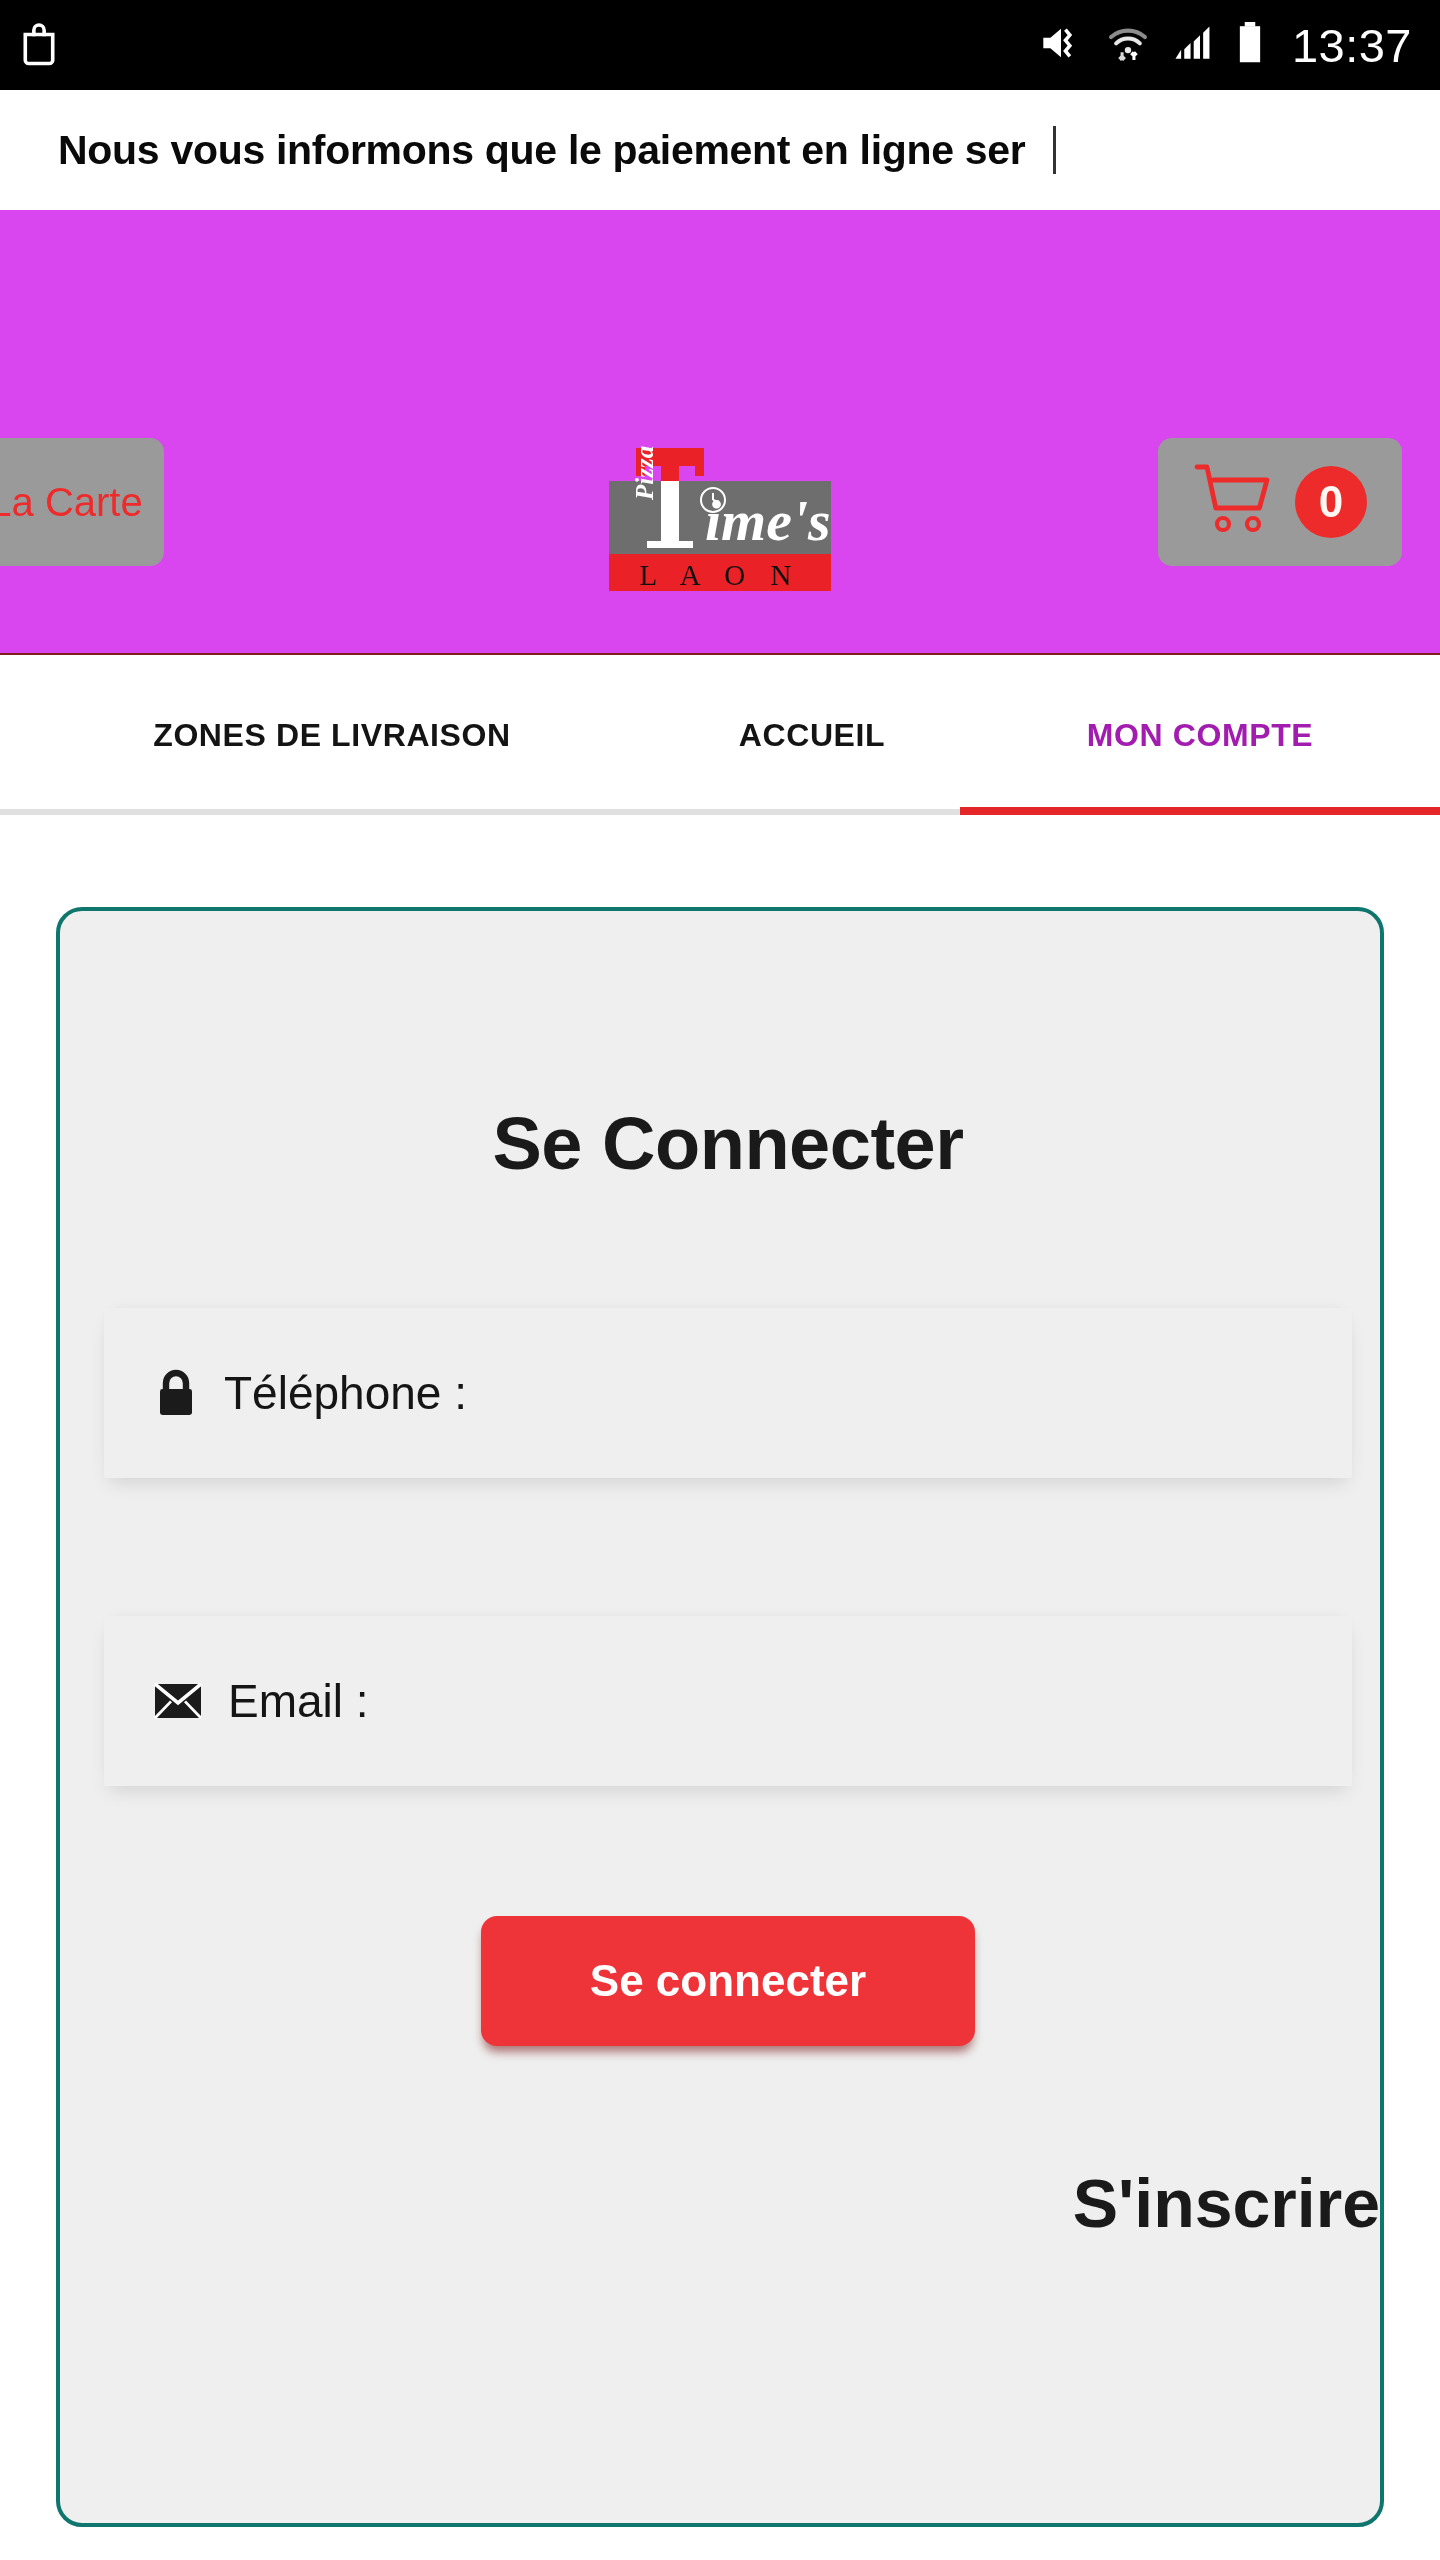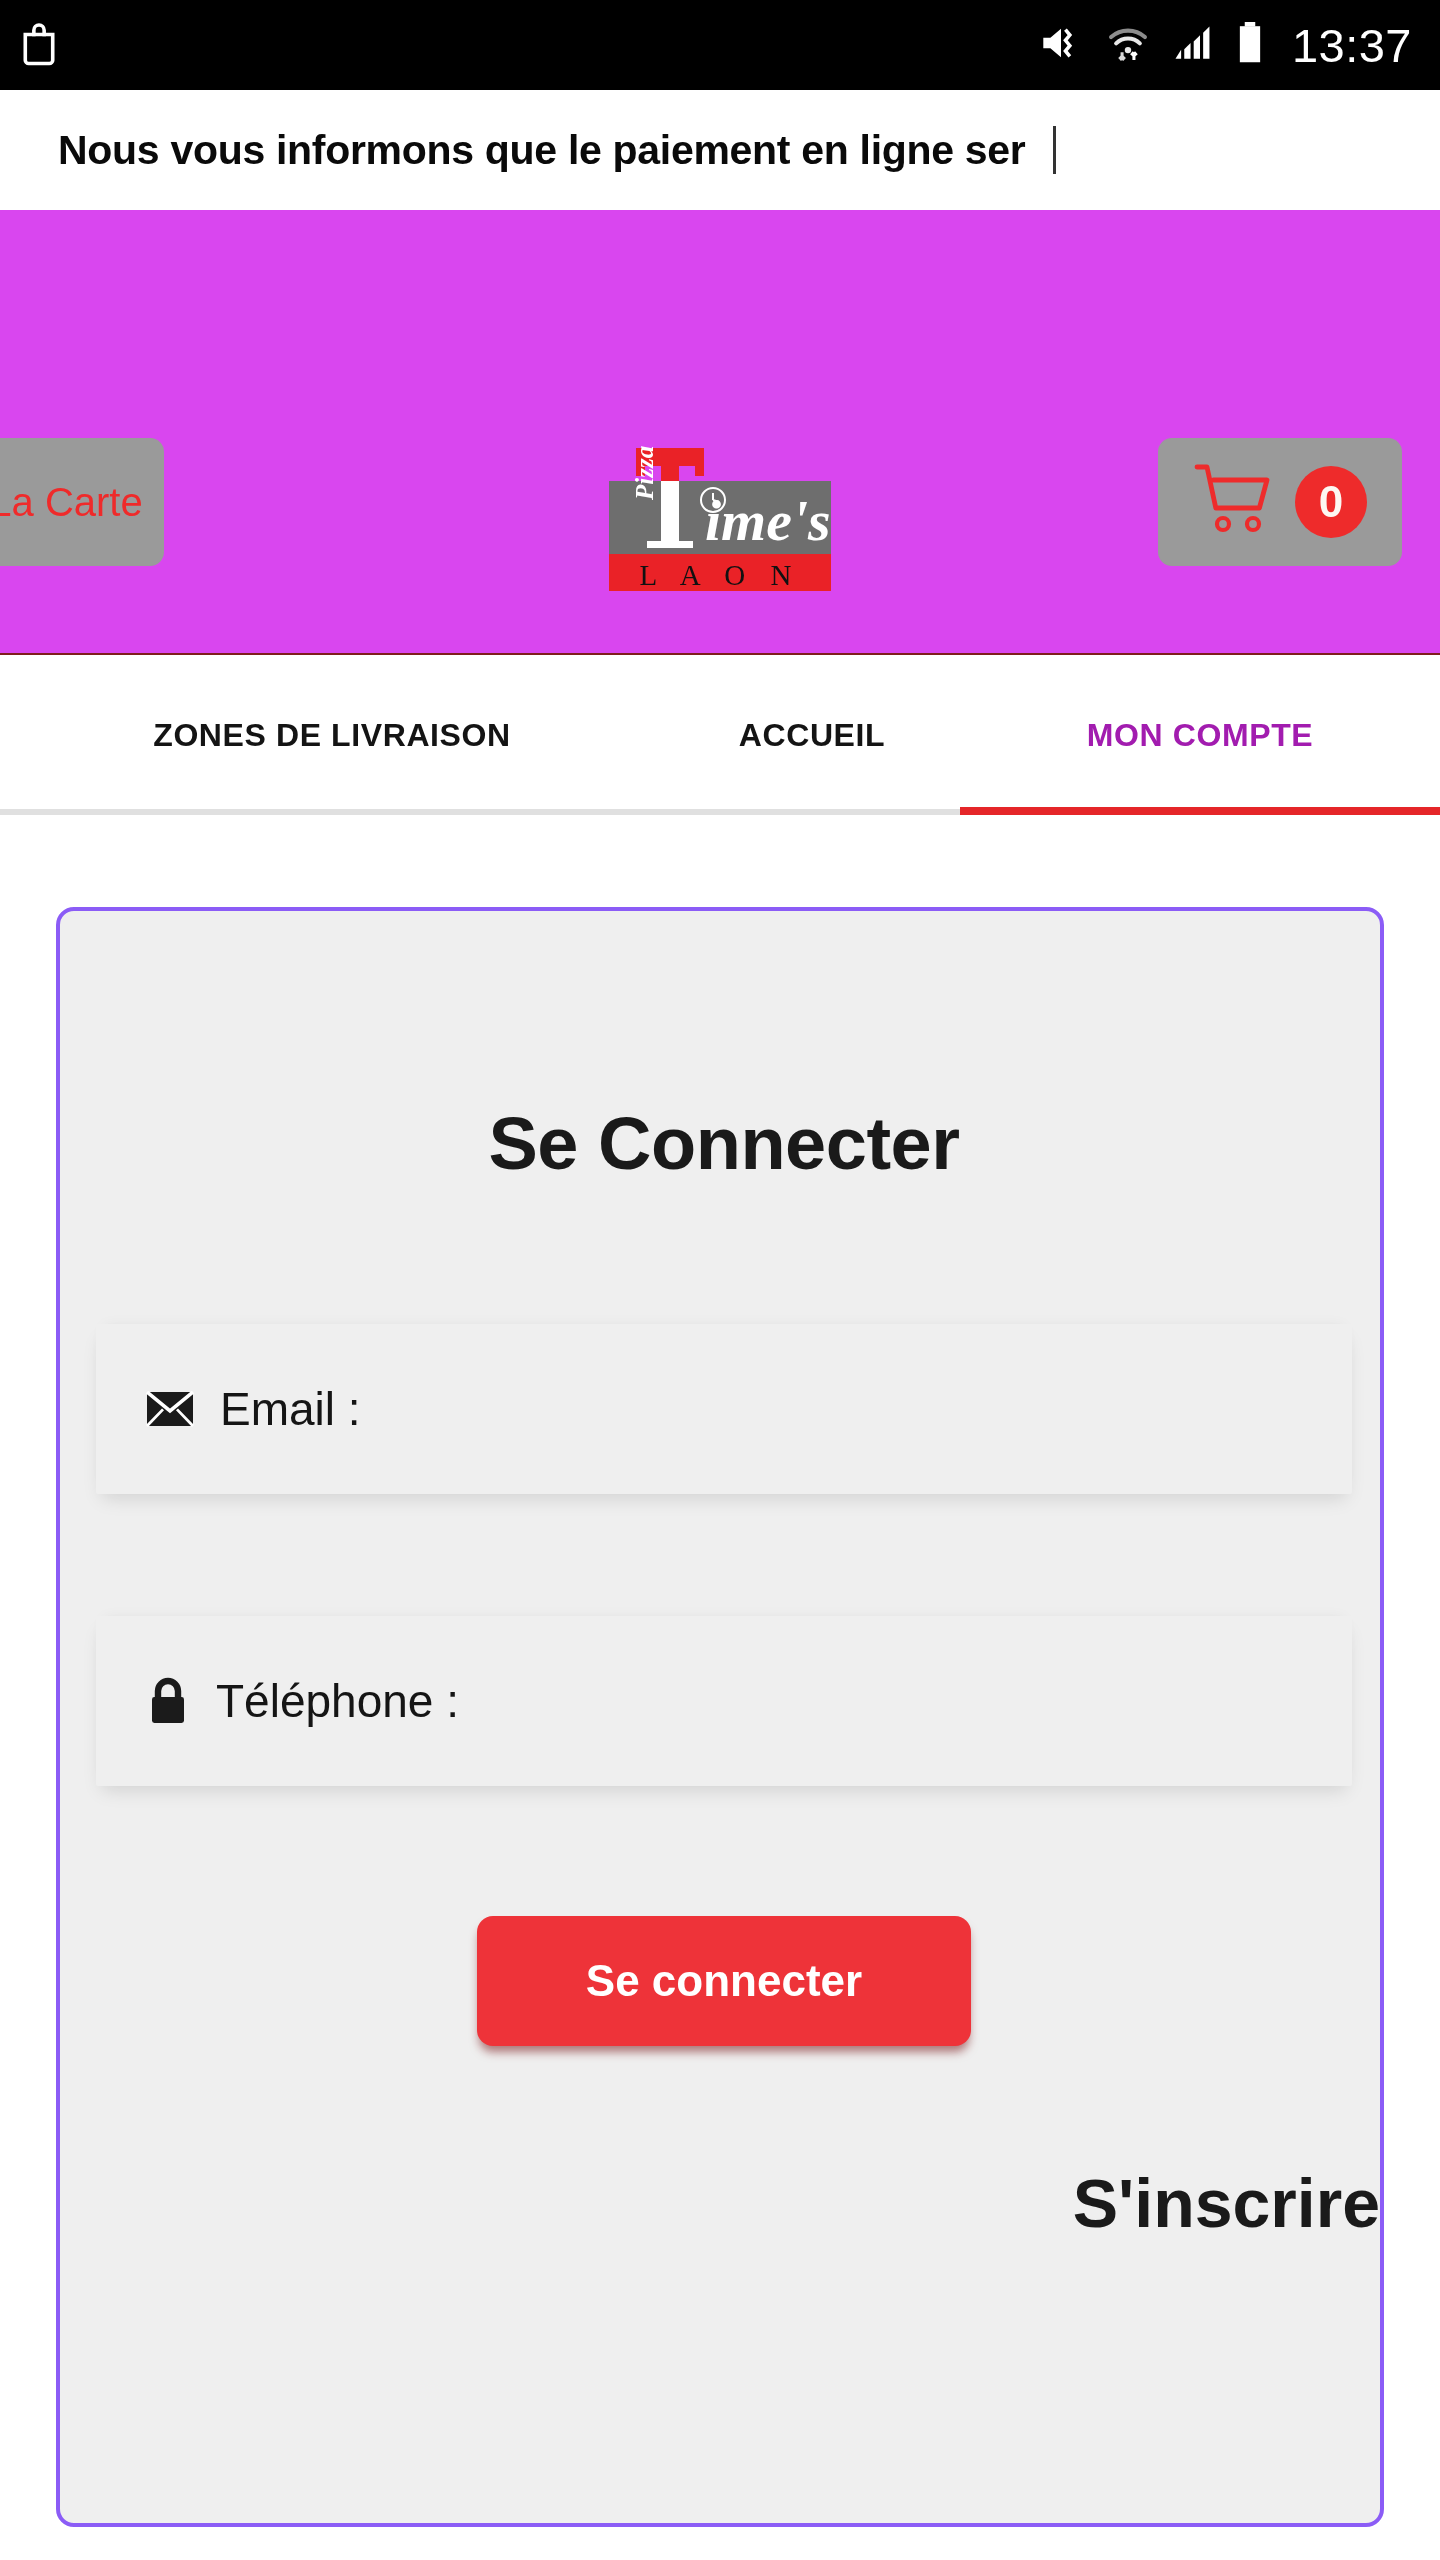--- a/index.html
+++ b/index.html
@@ -131,23 +131,23 @@
   
   .content{
     width:100%;
     background:#ffffff;
     padding:92px 56px 0 56px;
   }
   .card{
     width:100%;
     min-height:1620px;
     background:#efefef;
-    border:4px solid #8b5cf6;
-    border-radius:18px;
-    padding:0 0 60px 8px;
+    border:4px solid #0f766e;
+    border-radius:26px;
+    padding:0 0 60px 16px;
     position:relative;
   }
   .card-title{
     text-align:center;
     font-size:74px; font-weight:bold;
     color:#1a1a1a;
     font-family:"Liberation Sans", sans-serif;
     padding-top:190px;
     letter-spacing:-0.5px;
   }
@@ -303,41 +303,41 @@
   </div>
   <div class="tabs-underline"></div>
   <div class="tabs-active"></div>
 </div>
 
 <div class="content">
   <div class="card">
 
     <div class="card-title">Se Connecter</div>
 
+    <div class="field field-phone">
+      <span class="field-icon">
+        <svg width="44" height="48" viewBox="0 0 22 24">
+          <path d="M6 10V7a5 5 0 0 1 10 0v3" stroke="#1b1b1b" stroke-width="3.2" fill="none"></path>
+          <rect x="3" y="10" width="16" height="13" rx="1.2" fill="#1b1b1b"></rect>
+        </svg>
+      </span>
+      <span class="field-label">Téléphone :</span>
+    </div>
+
     <div class="field field-email">
       <span class="field-icon">
         <svg width="48" height="36" viewBox="0 0 24 18">
           <rect x="0.5" y="0.5" width="23" height="17" fill="#1b1b1b"></rect>
           <path d="M0.5 0.5 L12 10 L23.5 0.5" stroke="#ffffff" stroke-width="1.8" fill="none"></path>
           <path d="M0.5 17.5 L8.5 9.2 M23.5 17.5 L15.5 9.2" stroke="#ffffff" stroke-width="1.4" fill="none"></path>
         </svg>
       </span>
       <span class="field-label">Email :</span>
     </div>
 
-    <div class="field field-phone">
-      <span class="field-icon">
-        <svg width="44" height="48" viewBox="0 0 22 24">
-          <path d="M6 10V7a5 5 0 0 1 10 0v3" stroke="#1b1b1b" stroke-width="3.2" fill="none"></path>
-          <rect x="3" y="10" width="16" height="13" rx="1.2" fill="#1b1b1b"></rect>
-        </svg>
-      </span>
-      <span class="field-label">Téléphone :</span>
-    </div>
-
     <div class="btn-connect-wrap">
       <button class="btn-connect">Se connecter</button>
     </div>
 
     <div class="signup">S'inscrire</div>
 
   </div>
 </div>
 
 </body></html>

